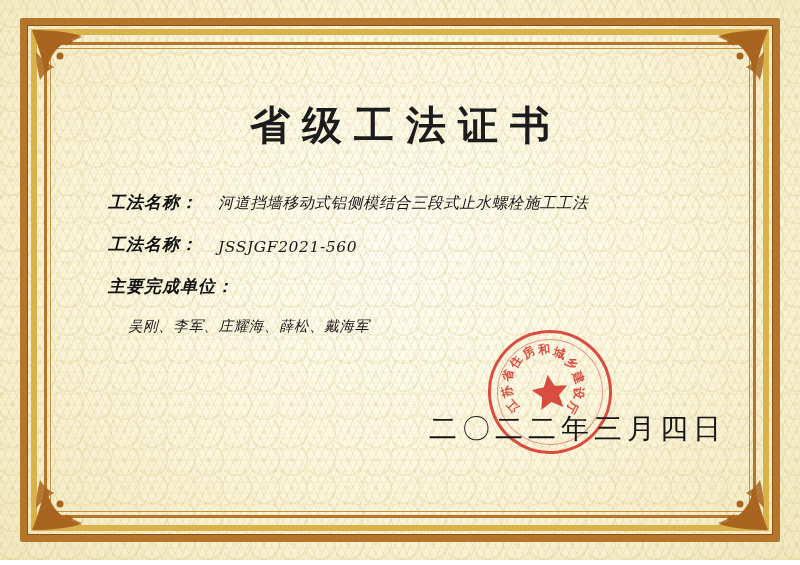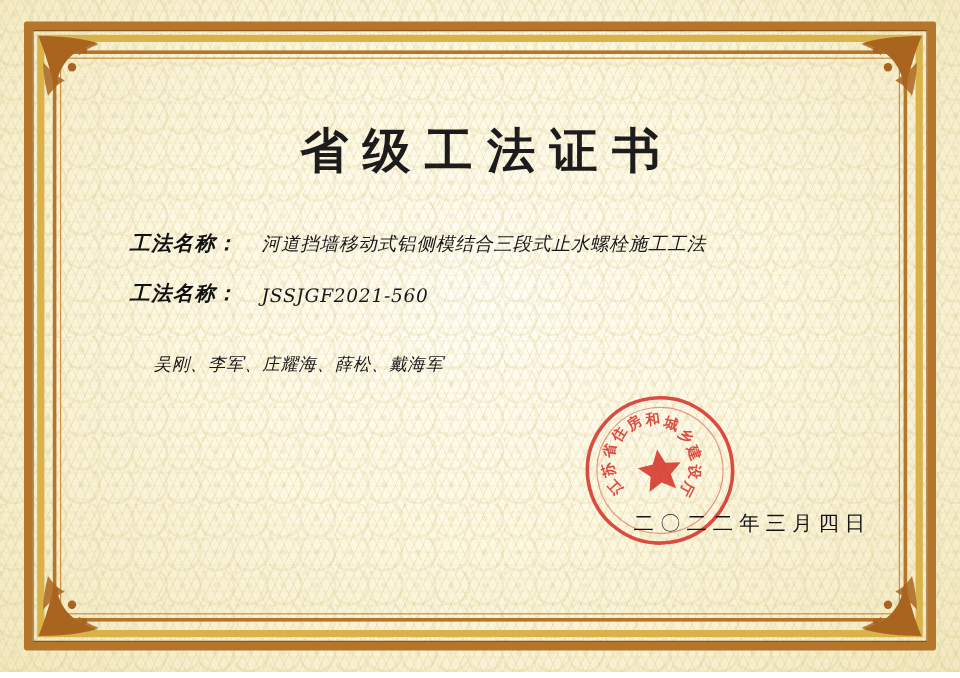--- a/index.html
+++ b/index.html
@@ -129,21 +129,21 @@
   }
   .field-value.small {
     font-size: 14.5px;
   }
 
   
   .date-line {
     position: absolute;
     right: 14px;
     bottom: 54px;
-    font-size: 17px;
+    font-size: 28px;
     letter-spacing: 5px;
     color: #141414;
     white-space: nowrap;
   }
 
   
   .seal {
     position: absolute;
     right: 128px;
     bottom: 48px;
@@ -265,20 +265,21 @@
         <span class="field-value">河道挡墙移动式铝侧模结合三段式止水螺栓施工工法</span>
       </div>
 
 
       <div class="field-row">
         <span class="field-label">工法名称：</span>
         <span class="field-value">JSSJGF2021-560</span>
       </div>
 
       <div class="field-row">
+        <span class="field-label">主要完成单位：</span>
       </div>
 
       <div class="field-row">
         <span class="field-value small">吴刚、李军、庄耀海、薛松、戴海军</span>
       </div>
 
     </div>
 
     <div class="seal">
       <div class="seal-text">

